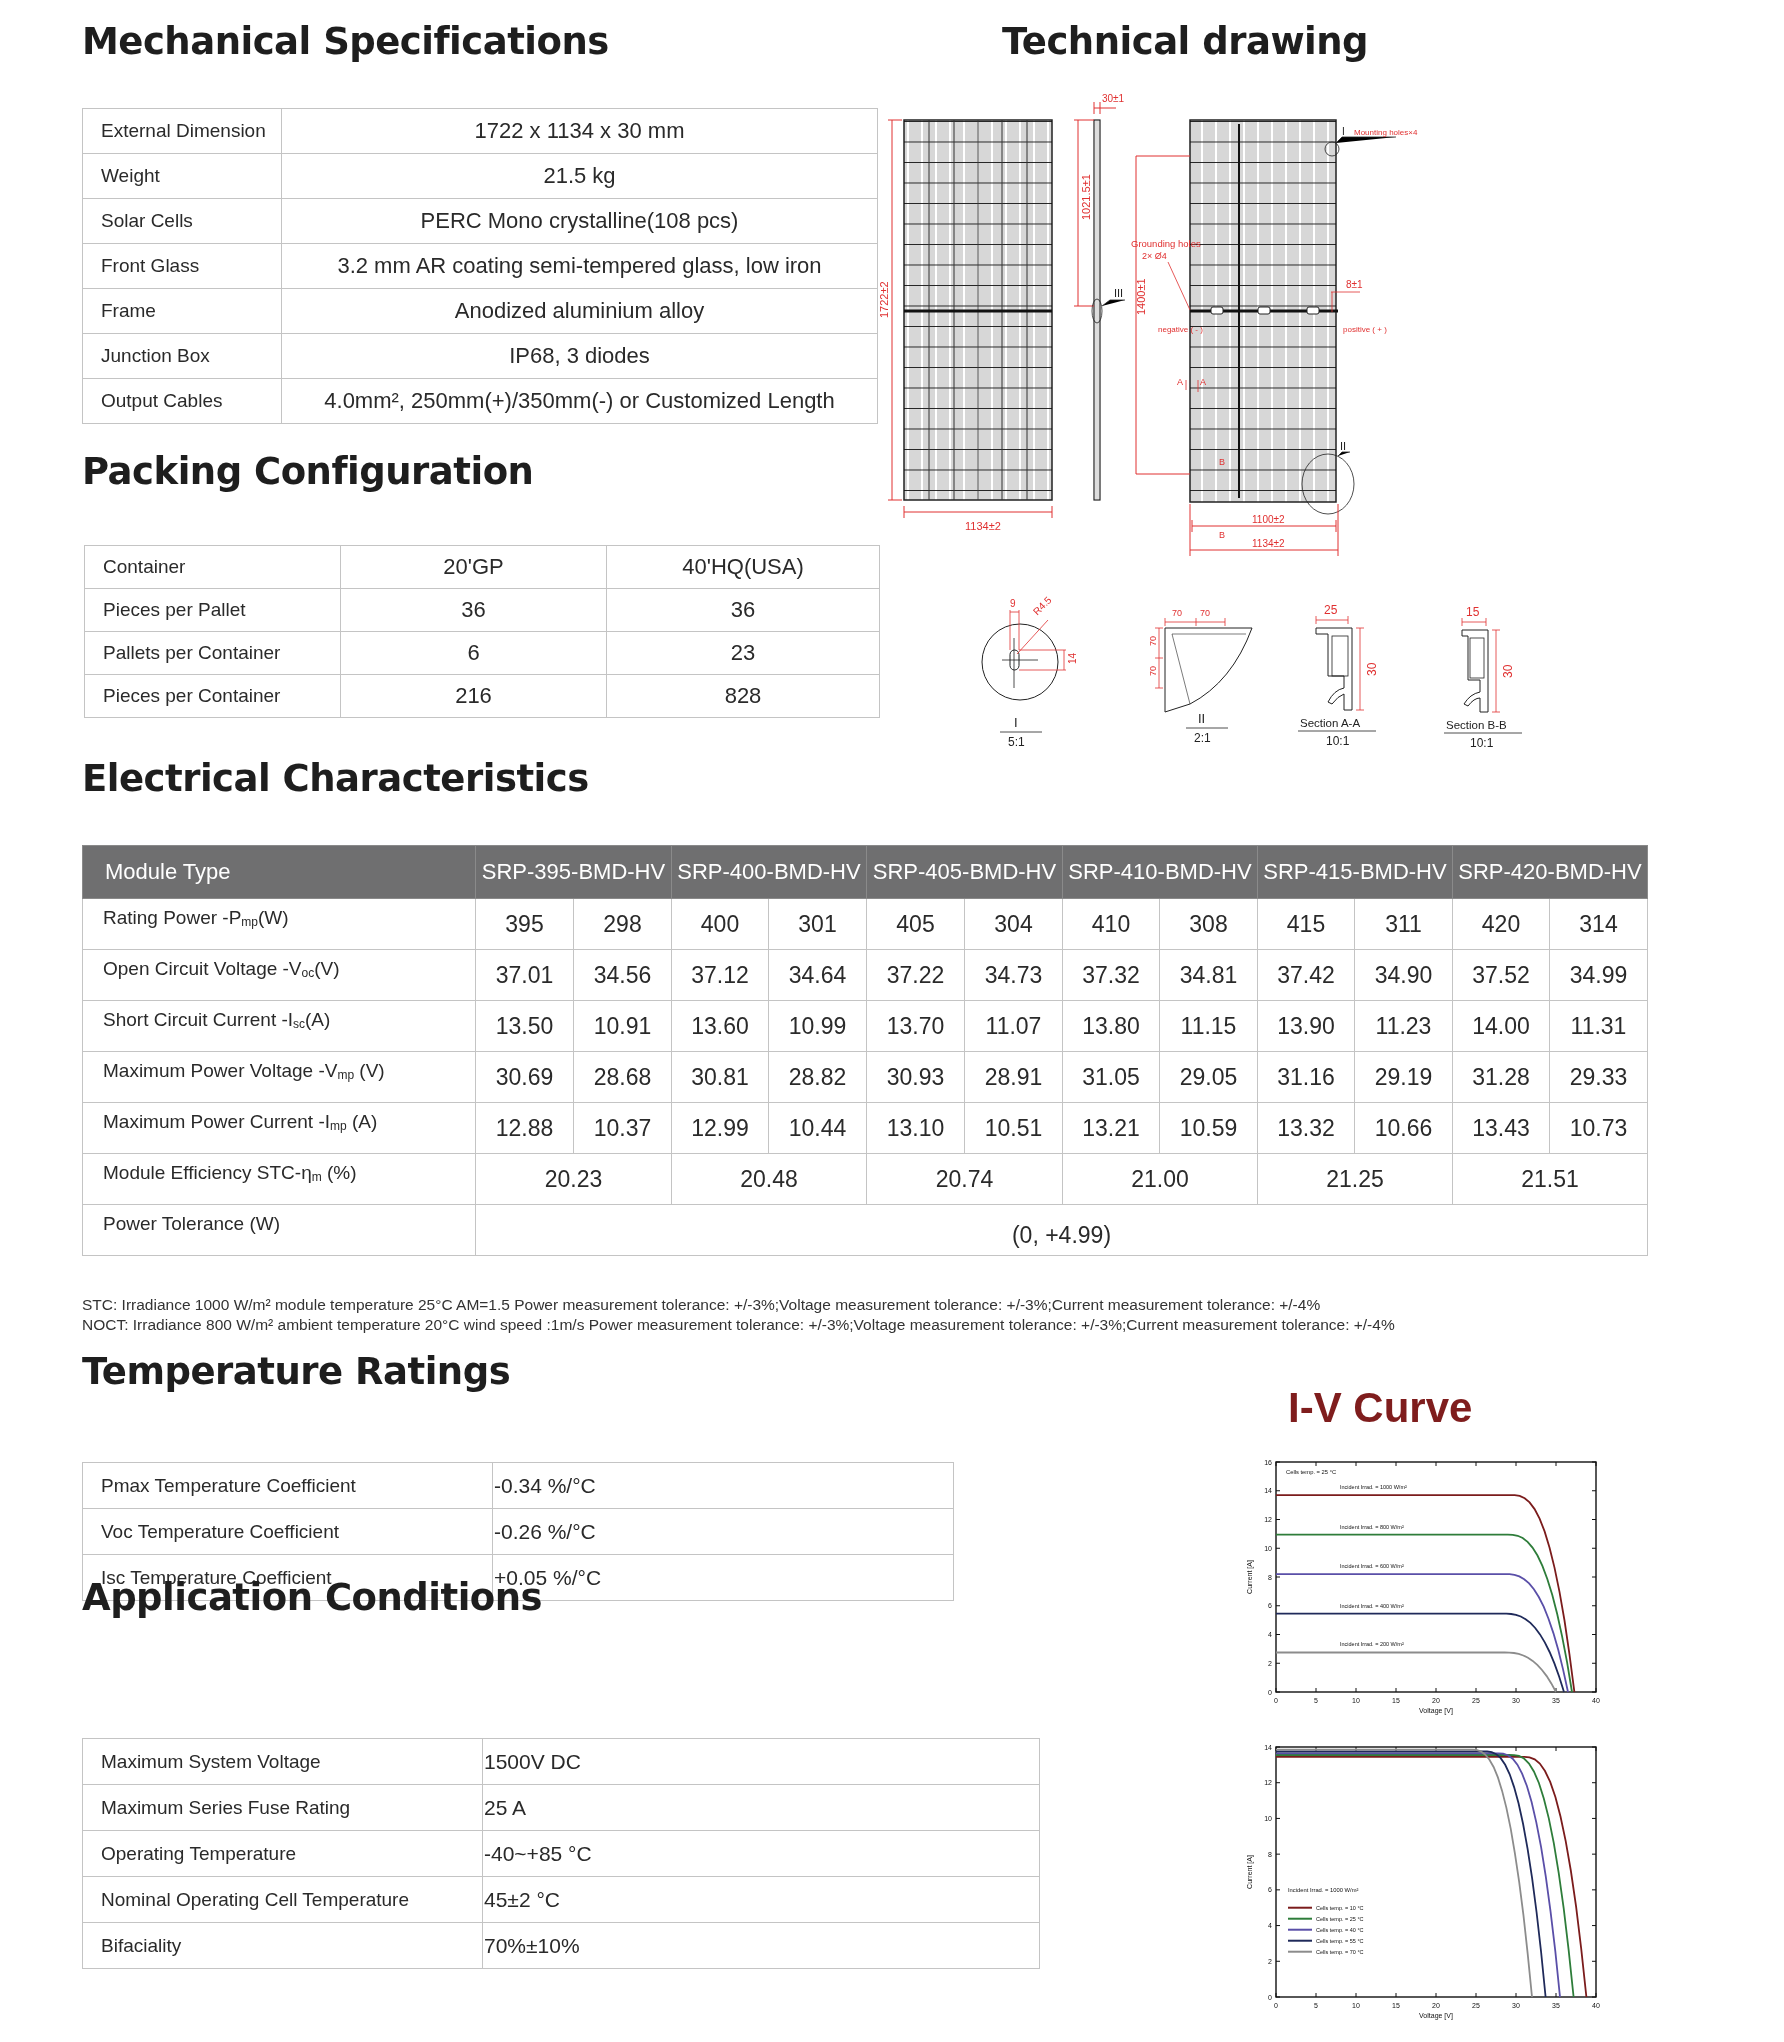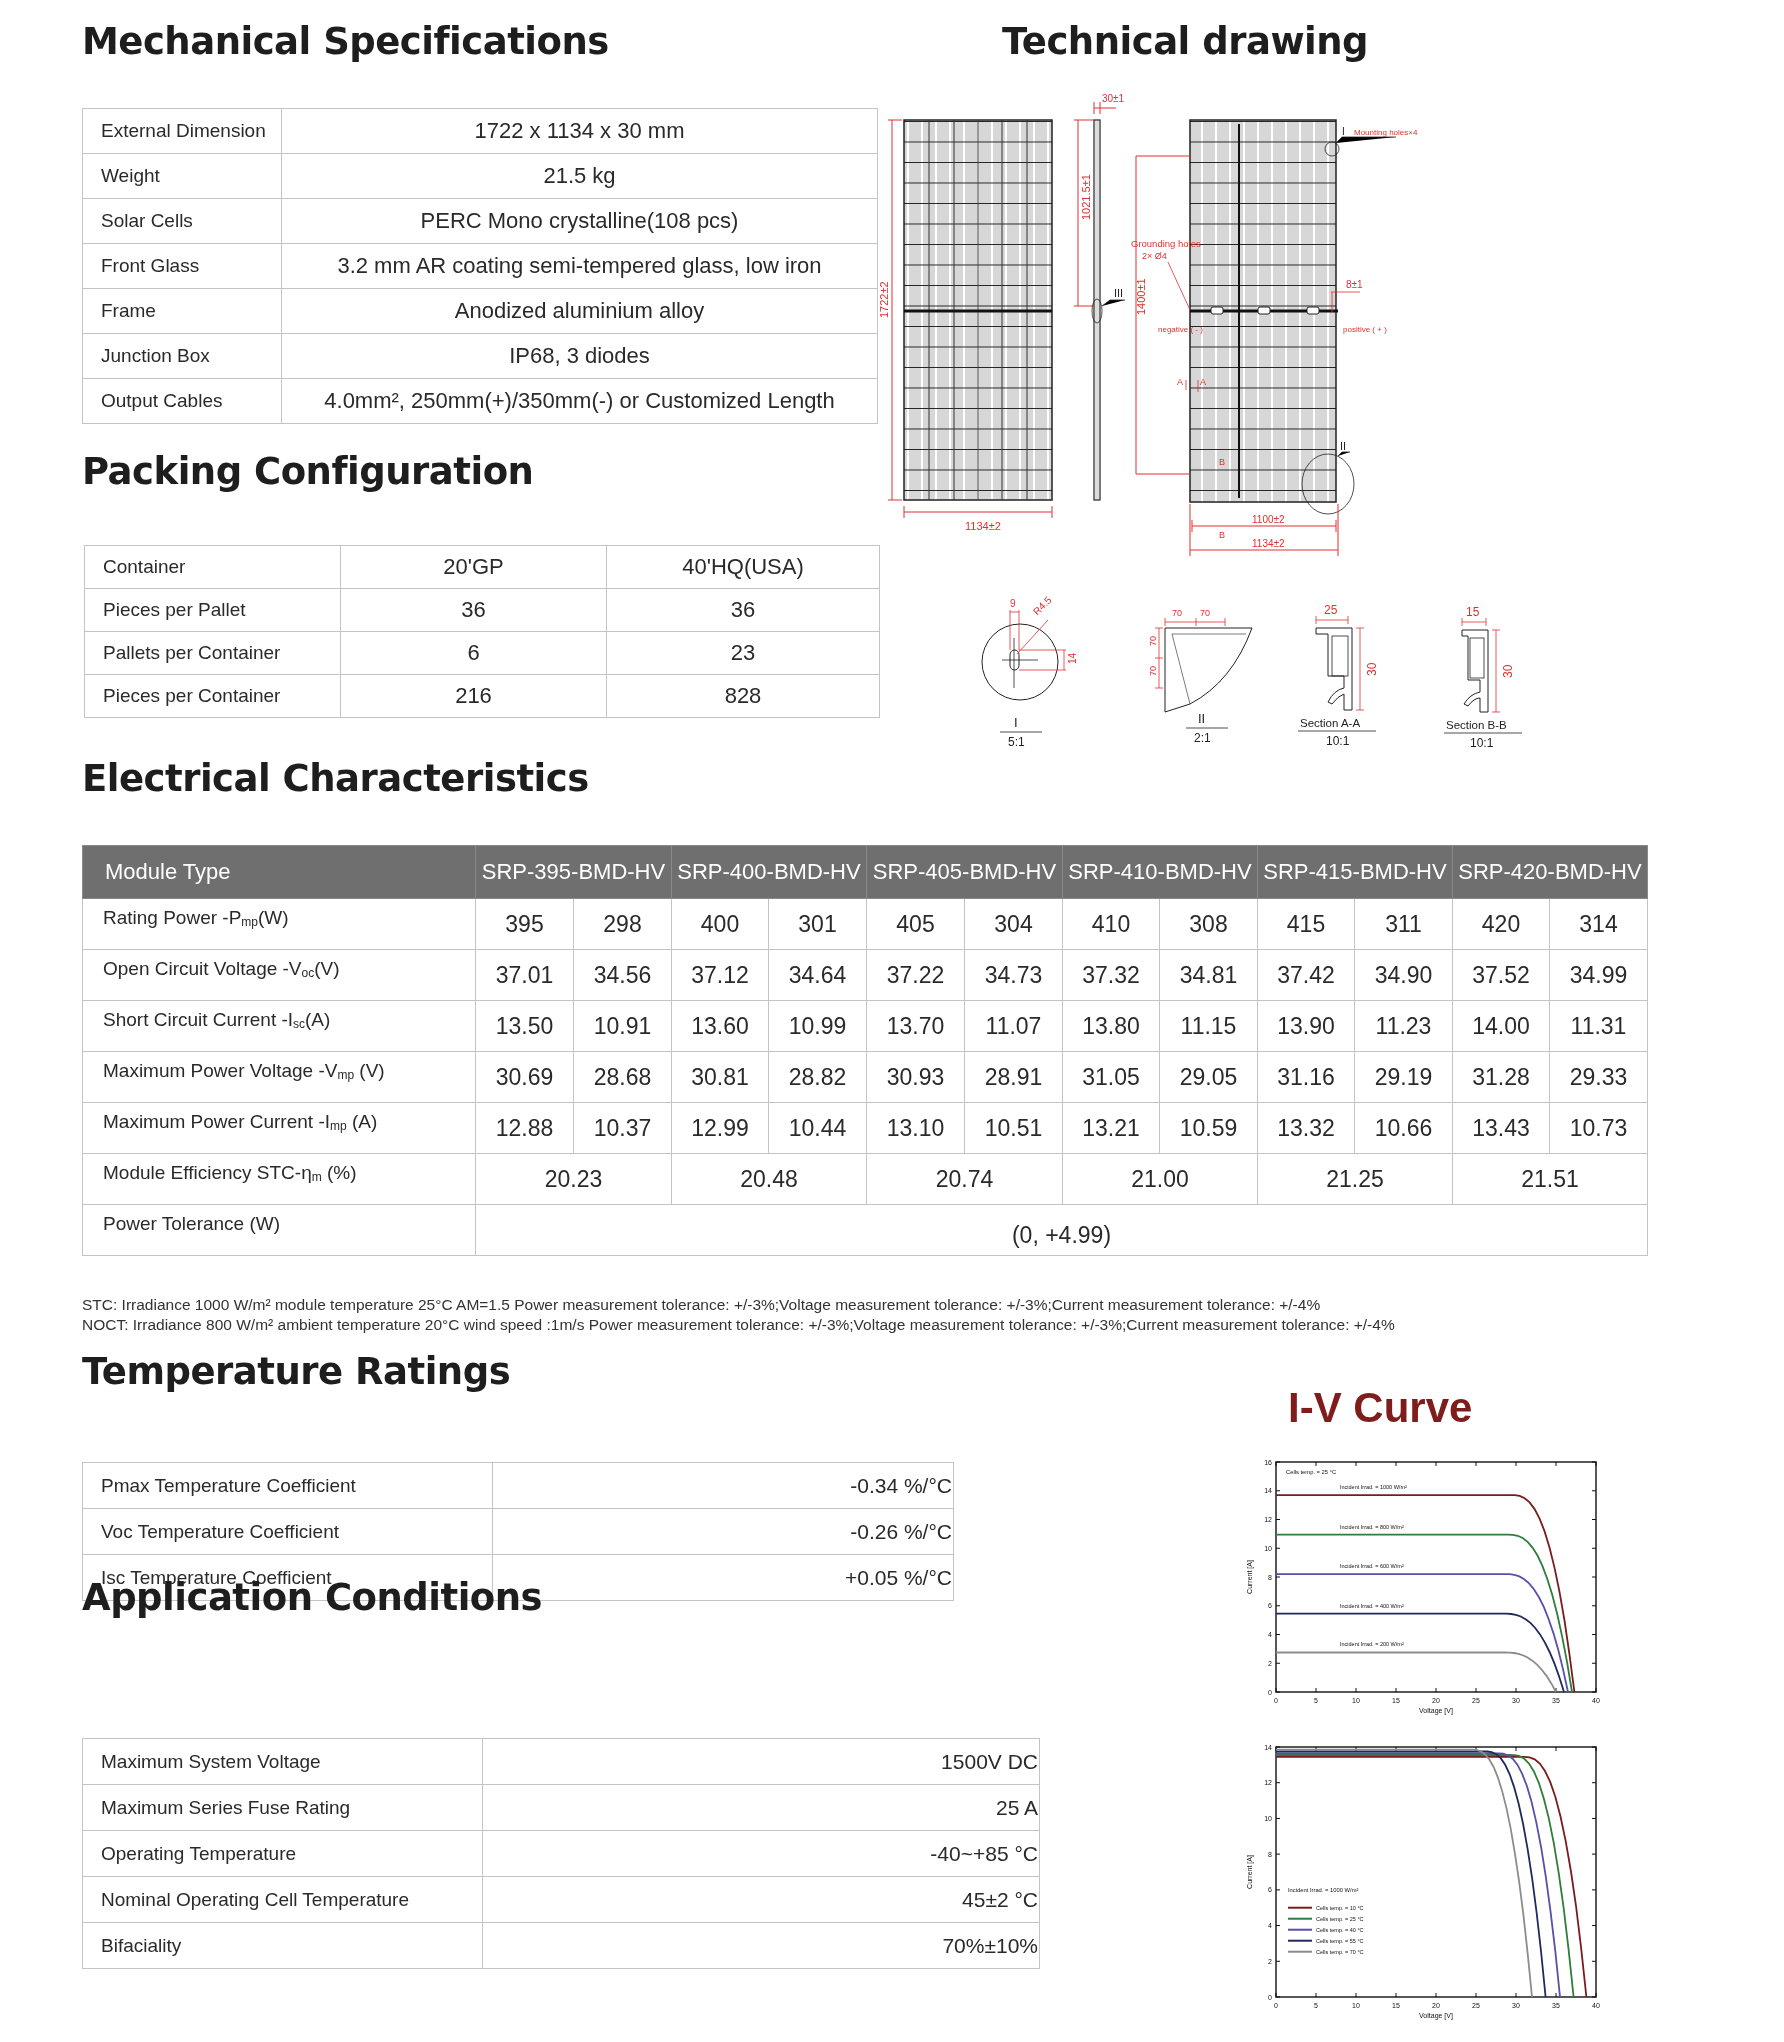--- a/index.html
+++ b/index.html
@@ -16,21 +16,21 @@
   .pk td { height:40px; font-size:21px; }
   .pk td.k { padding-left:18px; text-align:left; font-size:19px; }
   .pk td.v { text-align:center; font-size:22px; }
   .el td, .el th { height:42px; text-align:center; font-size:23px; padding:0; }
   .el th { background:#6f6f70; color:#ffffff; border-color:#8a8a8a; font-size:22px; height:52px; }
   .el th.mt { text-align:left; padding-left:22px; }
   .el td.k { text-align:left; padding-left:20px; font-size:19px; vertical-align:top; padding-top:8px; }
   .el tr.sub td { height:48px; font-size:24px; }
   .tr td { height:43px; }
   .tr td.k { padding-left:18px; text-align:left; font-size:19px; }
-  .tr td.v { text-align:right; font-size:21px; }
+  .tr td.v { text-align:left; font-size:21px; }
   .note { position:absolute; font-size:15.5px; color:#333; white-space:nowrap; }
   .iv-title { position:absolute; font-family:"Liberation Sans", sans-serif; font-weight:bold;
               font-size:42px; color:#7f1d1d; white-space:nowrap; }
   svg text { font-family:"Liberation Sans", sans-serif; }
 </style>
 </head>
 <body>
 
 <div class="h1" style="left:82px; top:20px;">Mechanical Specifications</div>
 <table class="kv" style="left:82px; top:108px; width:796px;">

